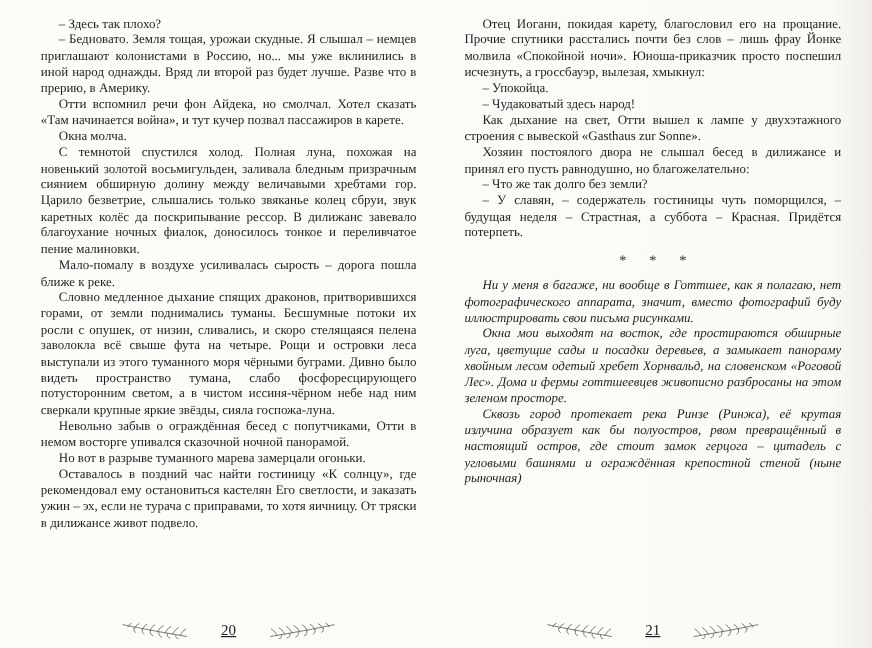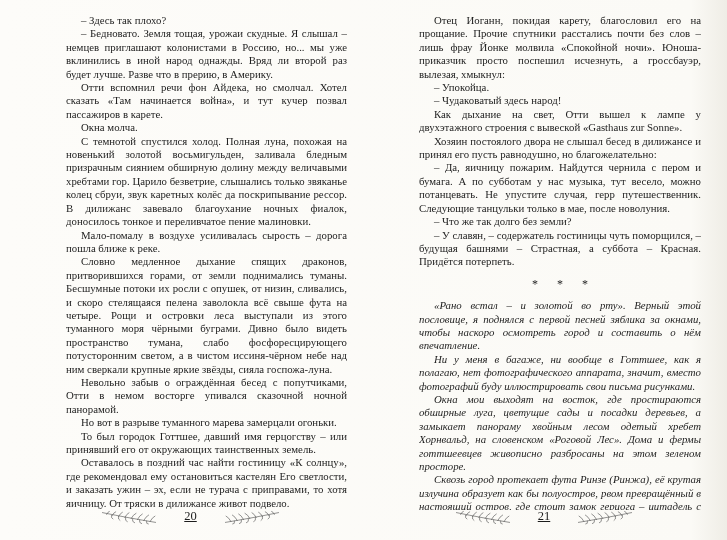--- a/index.html
+++ b/index.html
@@ -20,37 +20,36 @@
   .page { display: flex; flex-direction: column; min-width: 0; }
   .page-left  { width: 313px; }
   .page-right { width: 314px; }
   .text-block {
     flex: 1 1 auto;
     overflow: hidden;
     font-size: 10.8px;
     line-height: 13.4px;
     text-align: justify;
     hyphens: auto;
-    margin-left: 32px;
     -webkit-hyphens: auto;
   }
   .text-block p { margin: 0; text-indent: 15px; }
   .letter p { font-style: italic; }
   .separator {
     margin: 9px 0 8px;
     text-align: center;
     font-size: 12px;
     letter-spacing: 8px;
     padding-left: 8px;
     font-style: normal;
   }
   .footer {
     flex: 0 0 auto;
     display: flex;
-    align-items: flex-start;
+    align-items: center;
     justify-content: center;
     gap: 27px;
     height: 30px;
     text-decoration: underline;
   }
   .page-number { font-size: 12.5px; line-height: 1; }
   .fern-icon { width: 56px; height: 15px; color: #555; }
   .fern-mirror { transform: scaleX(-1); }
   .defs-hidden { position: absolute; width: 0; height: 0; overflow: hidden; }
 </style>
@@ -87,21 +86,20 @@
     <div class="text-block">
         <p>– Здесь так плохо?</p>
         <p>– Бедновато. Земля тощая, урожаи скудные. Я слышал – немцев приглашают колонистами в Россию, но... мы уже вклинились в иной народ однажды. Вряд ли второй раз будет лучше. Разве что в прерию, в Америку.</p>
         <p>Отти вспомнил речи фон Айдека, но смолчал. Хотел сказать «Там начинается война», и тут кучер позвал пассажиров в карете.</p>
         <p>Окна молча.</p>
         <p>С темнотой спустился холод. Полная луна, похожая на новенький золотой восьмигульден, заливала бледным призрачным сиянием обширную долину между величавыми хребтами гор. Царило безветрие, слышались только звяканье колец сбруи, звук каретных колёс да поскрипывание рессор. В дилижанс завевало благоухание ночных фиалок, доносилось тонкое и переливчатое пение малиновки.</p>
         <p>Мало-помалу в воздухе усиливалась сырость – дорога пошла ближе к реке.</p>
         <p>Словно медленное дыхание спящих драконов, притворившихся горами, от земли поднимались туманы. Бесшумные потоки их росли с опушек, от низин, сливались, и скоро стелящаяся пелена заволокла всё свыше фута на четыре. Рощи и островки леса выступали из этого туманного моря чёрными буграми. Дивно было видеть пространство тумана, слабо фосфоресцирующего потусторонним светом, а в чистом иссиня-чёрном небе над ним сверкали крупные яркие звёзды, сияла госпожа-луна.</p>
         <p>Невольно забыв о ограждённая бесед с попутчиками, Отти в немом восторге упивался сказочной ночной панорамой.</p>
         <p>Но вот в разрыве туманного марева замерцали огоньки.</p>
-        <p>То был городок Готтшее, давший имя герцогству – или принявший его от окружающих таинственных земель.</p>
         <p>Оставалось в поздний час найти гостиницу «К солнцу», где рекомендовал ему остановиться кастелян Его светлости, и заказать ужин – эх, если не турача с приправами, то хотя яичницу. От тряски в дилижансе живот подвело.</p>
       </div>
     <div class="footer">
       <svg class="fern-icon fern-mirror" viewBox="0 0 80 20">
           <use href="#fern"></use>
         </svg>
       <span class="page-number">20</span>
       <svg class="fern-icon" viewBox="0 0 80 20">
           <use href="#fern"></use>
         </svg>
@@ -109,30 +107,28 @@
   </div>
 
   <div class="page page-right">
     <div class="text-block">
       <div>
           <p>Отец Иоганн, покидая карету, благословил его на прощание. Прочие спутники расстались почти без слов – лишь фрау Йонке молвила «Спокойной ночи». Юноша-приказчик просто поспешил исчезнуть, а гроссбауэр, вылезая, хмыкнул:</p>
           <p>– Упокойца.</p>
           <p>– Чудаковатый здесь народ!</p>
           <p>Как дыхание на свет, Отти вышел к лампе у двухэтажного строения с вывеской «Gasthaus zur Sonne».</p>
           <p>Хозяин постоялого двора не слышал бесед в дилижансе и принял его пусть равнодушно, но благожелательно:</p>
-          <p>– Да, яичницу пожарим. Найдутся чернила с пером и бумага. А по субботам у нас музыка, тут весело, можно потанцевать. Не упустите случая, герр путешественник. Следующие танцульки только в мае, после новолуния.</p>
           <p>– Что же так долго без земли?</p>
-          <p>– У славян, – содержатель гостиницы чуть поморщился, – будущая башнями – Страстная, а суббота – Красная. Придётся потерпеть.</p>
+          <p>– У славян, – содержатель гостиницы чуть поморщился, – будущая неделя – Страстная, а суббота – Красная. Придётся потерпеть.</p>
         </div>
       <div class="separator">* * *</div>
       <div class="letter">
-          <p>«Рано встал – и золотой во рту». Верный этой пословице, я поднялся с первой песней зяблика за окнами, чтобы наскоро осмотреть город и составить о нём впечатление.</p>
           <p>Ни у меня в багаже, ни вообще в Готтшее, как я полагаю, нет фотографического аппарата, значит, вместо фотографий буду иллюстрировать свои письма рисунками.</p>
           <p>Окна мои выходят на восток, где простираются обширные луга, цветущие сады и посадки деревьев, а замыкает панораму хвойным лесом одетый хребет Хорнвальд, на словенском «Роговой Лес». Дома и фермы готтшеевцев живописно разбросаны на этом зеленом просторе.</p>
-          <p>Сквозь город протекает фута Ринзе (Ринжа), её крутая излучина образует как бы полуостров, рвом превращённый в настоящий остров, где стоит замок герцога – цитадель с угловыми башнями и ограждённая крепостной стеной (ныне рыночная)</p>
+          <p>Сквозь город протекает река Ринзе (Ринжа), её крутая излучина образует как бы полуостров, рвом превращённый в настоящий остров, где стоит замок герцога – цитадель с угловыми башнями и ограждённая крепостной стеной (ныне рыночная)</p>
         </div>
     </div>
     <div class="footer">
       <svg class="fern-icon fern-mirror" viewBox="0 0 80 20">
           <use href="#fern"></use>
         </svg>
       <span class="page-number">21</span>
       <svg class="fern-icon" viewBox="0 0 80 20">
           <use href="#fern"></use>
         </svg>

